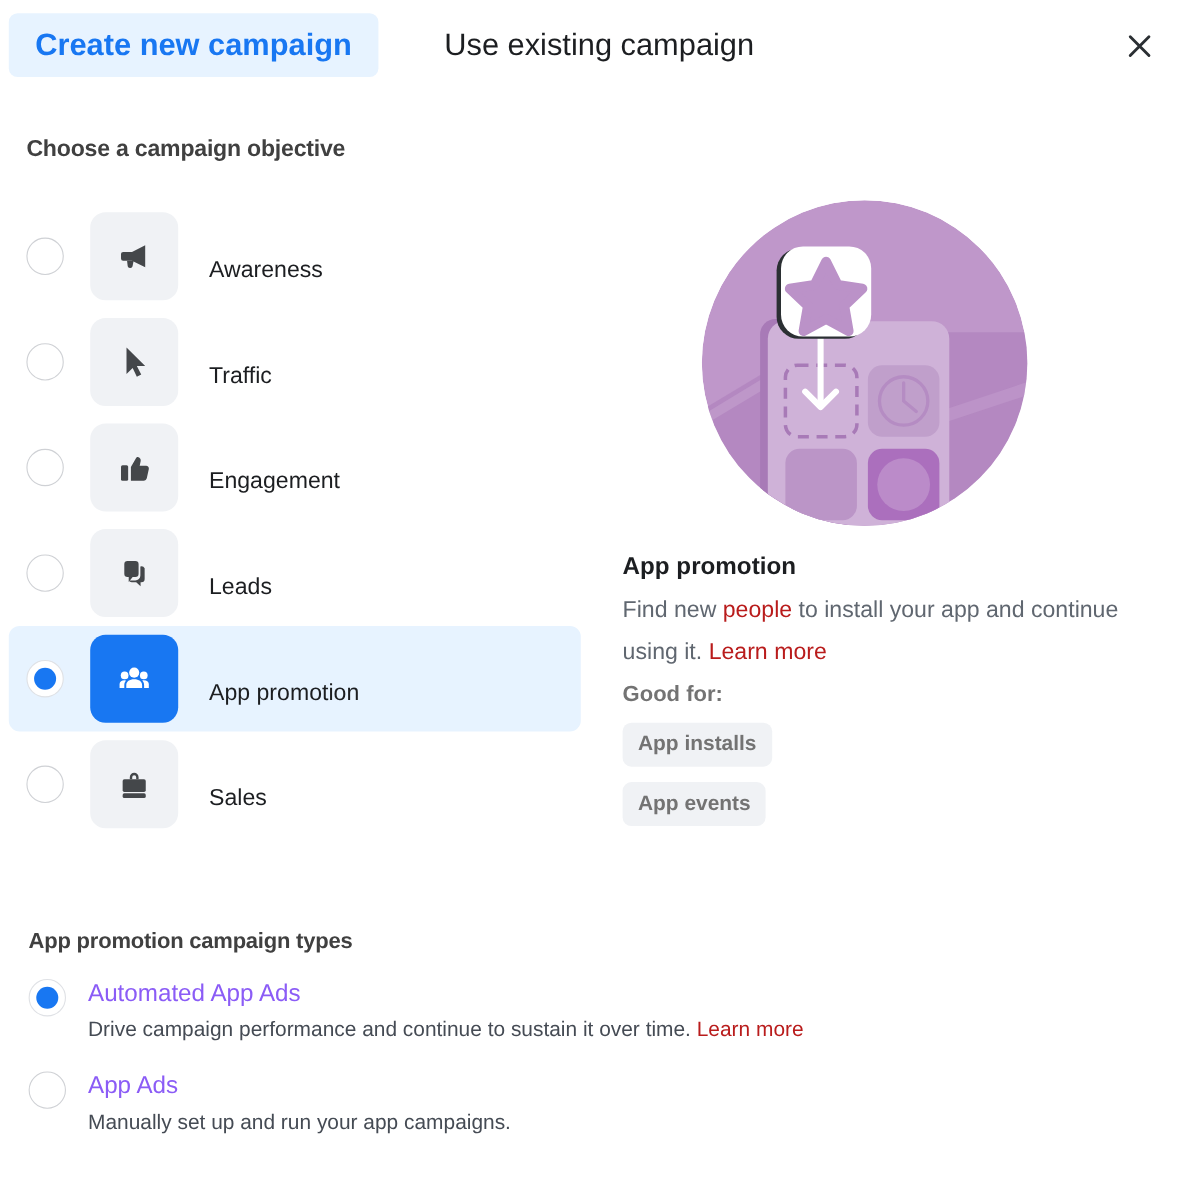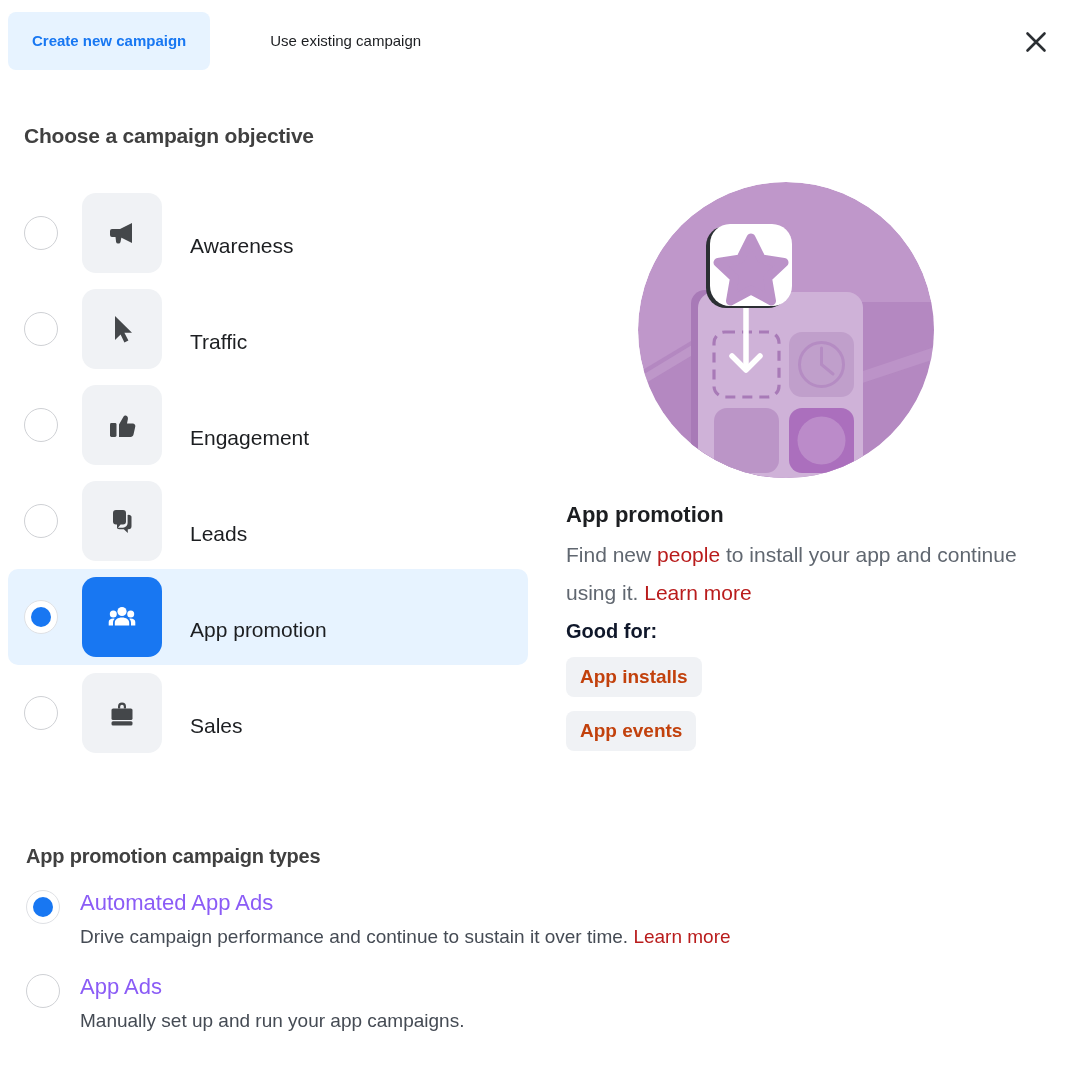--- a/index.html
+++ b/index.html
@@ -28,21 +28,21 @@
     position: absolute;
     left: 8px; top: 12px;
     display: flex;
     align-items: center;
     gap: 0px;
   }
   .tab {
     border: none;
     background: transparent;
     font-family: "Liberation Sans", sans-serif;
-    font-size: 15px;
+    font-size: 28px;
     padding: 16px 24px;
     border-radius: 8px;
     cursor: pointer;
     white-space: nowrap;
     line-height: 26px;
   }
   .tab.active {
     background: #e7f3ff;
     color: #1877f2;
     font-weight: bold;
@@ -161,27 +161,27 @@
   }
   .link {
     color: #b91c1c;
     text-decoration: none;
     cursor: pointer;
   }
   #good-for-label {
     margin-top: 8px;
     font-size: 20px;
     font-weight: bold;
-    color: #0f172a;
+    color: #737373;
   }
   .chip {
     display: inline-block;
     margin-top: 14px;
     background: #f0f2f5;
-    color: #c2410c;
+    color: #737373;
     font-size: 19px;
     font-weight: bold;
     border-radius: 8px;
     padding: 9px 14px;
   }
   .chip-row { display: block; }
 
   
   #types-heading { left: 26px; top: 845px; font-size: 20px; text-align: center; }
   #types-list {

